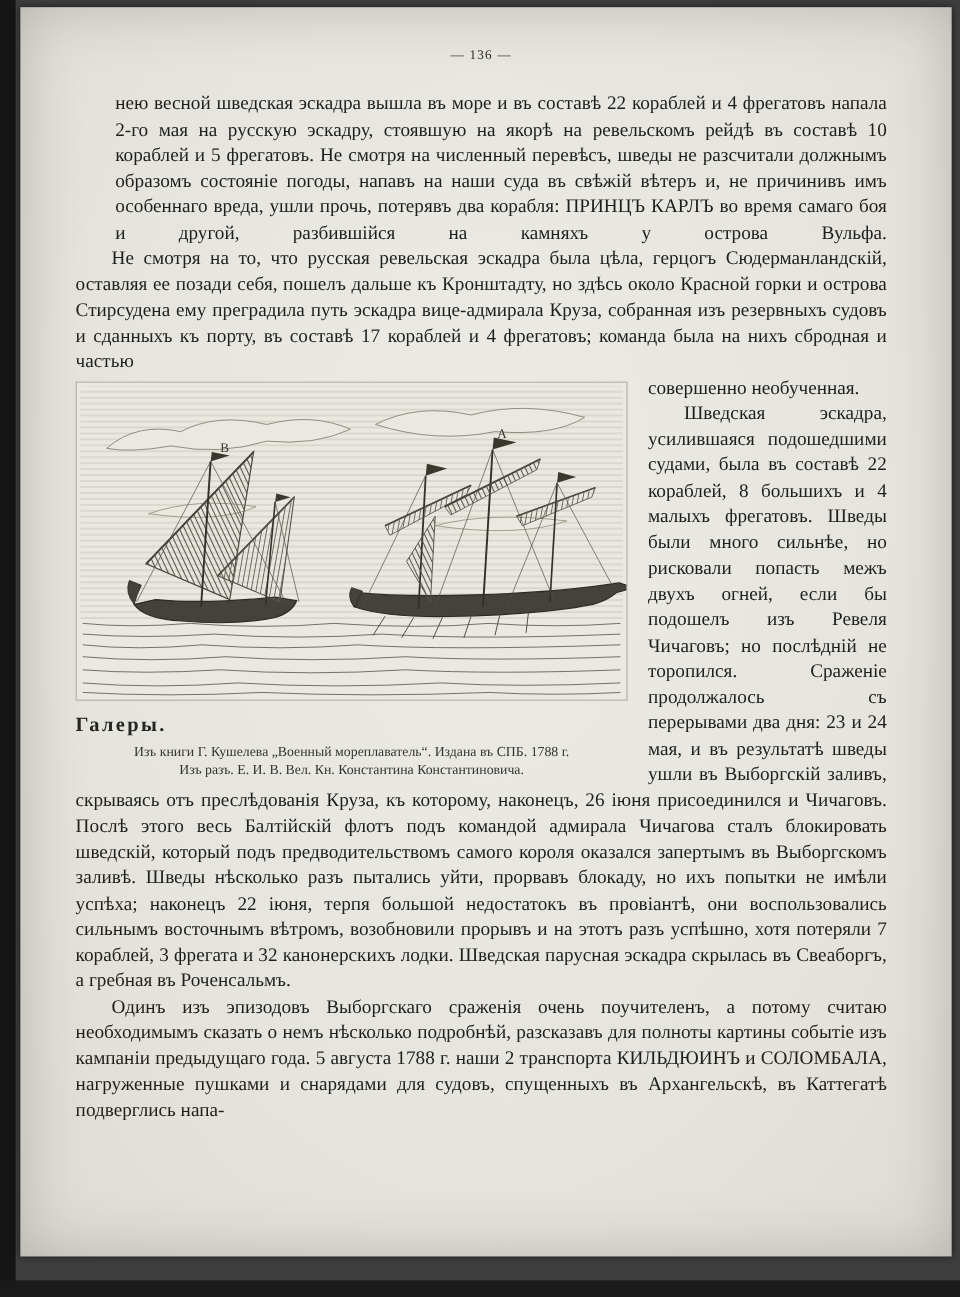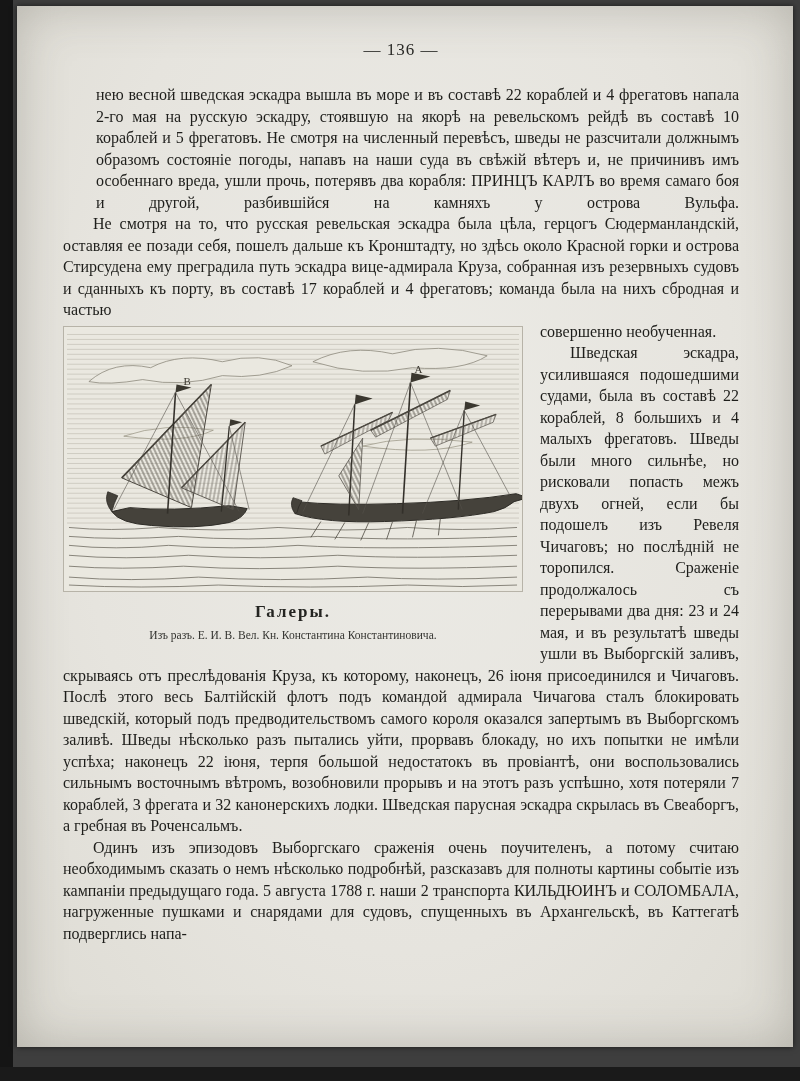--- a/index.html
+++ b/index.html
@@ -15,21 +15,21 @@
   .page {
     position:absolute; left:17px; top:6px; right:7px; bottom:34px;
     background:
       radial-gradient(ellipse at 50% 40%, #ecebe6 0%, #e6e4de 60%, #dddbd3 100%);
     box-shadow: inset 0 0 50px rgba(90,85,75,.30), 0 0 6px rgba(0,0,0,.6);
     padding:34px 54px 18px 46px;
     overflow:hidden;
   }
   .page-number {
     text-align:center;
-    font-size:17px;
+    font-size:11px;
     letter-spacing:1px;
     color:#2a2a27;
     margin-bottom:24px;
   }
   .body-text {
     font-size:16px;
     line-height:21.5px;
     color:#1e1e1b;
     text-align:justify;
   }
@@ -42,21 +42,20 @@
     margin:5px 17px 6px 0;
   }
   .plate-img {
     display:block;
     width:100%;
     height:266px;
     border:1px solid #b7b3a8;
     background:#eae8e0;
   }
   .plate-caption {
-    text-align:center;
     font-weight:bold;
     font-size:17px;
     letter-spacing:2px;
     color:#242421;
     margin-top:9px;
   }
   .plate-source {
     text-align:center;
     font-size:11.5px;
     line-height:15px;
@@ -175,20 +174,21 @@
           </g>
         </g>
 
         <text x="120" y="58" font-size="11" fill="#3a372f" font-family="Liberation Serif, serif">В</text>
         <text x="352" y="46" font-size="11" fill="#3a372f" font-family="Liberation Serif, serif">А</text>
       </svg>
 
       <figcaption>
         <div class="plate-caption">Галеры.</div>
         <div class="plate-source">
+          <div>Изъ книги Г. Кушелева „Военный мореплаватель“. Издана въ СПБ. 1788 г.</div>
           <div>Изъ разъ. Е. И. В. Вел. Кн. Константина Константиновича.</div>
         </div>
       </figcaption>
     </figure>
 
     <p class="no-indent">совершенно необученная.</p>
 
     <p>Шведская эскадра, усилившаяся подошедшими судами, была въ составѣ 22 кораблей, 8 большихъ и 4 малыхъ фрегатовъ. Шведы были много сильнѣе, но рисковали попасть межъ двухъ огней, если бы подошелъ изъ Ревеля Чичаговъ; но послѣдній не торопился. Сраженіе продолжалось съ перерывами два дня: 23 и 24 мая, и въ результатѣ шведы ушли въ Выборгскій заливъ, скрываясь отъ преслѣдованія Круза, къ которому, наконецъ, 26 іюня присоединился и Чичаговъ. Послѣ этого весь Балтійскій флотъ подъ командой адмирала Чичагова сталъ блокировать шведскій, который подъ предводительствомъ самого короля оказался запертымъ въ Выборгскомъ заливѣ. Шведы нѣсколько разъ пытались уйти, прорвавъ блокаду, но ихъ попытки не имѣли успѣха; наконецъ 22 іюня, терпя большой недостатокъ въ провіантѣ, они воспользовались сильнымъ восточнымъ вѣтромъ, возобновили прорывъ и на этотъ разъ успѣшно, хотя потеряли 7 кораблей, 3 фрегата и 32 канонерскихъ лодки. Шведская парусная эскадра скрылась въ Свеаборгъ, а гребная въ Роченсальмъ.</p>
 
     <p>Одинъ изъ эпизодовъ Выборгскаго сраженія очень поучителенъ, а потому считаю необходимымъ сказать о немъ нѣсколько подробнѣй, разсказавъ для полноты картины событіе изъ кампаніи предыдущаго года. 5 августа 1788 г. наши 2 транспорта КИЛЬДЮИНЪ и СОЛОМБАЛА, нагруженные пушками и снарядами для судовъ, спущенныхъ въ Архангельскѣ, въ Каттегатѣ подверглись напа-</p>

